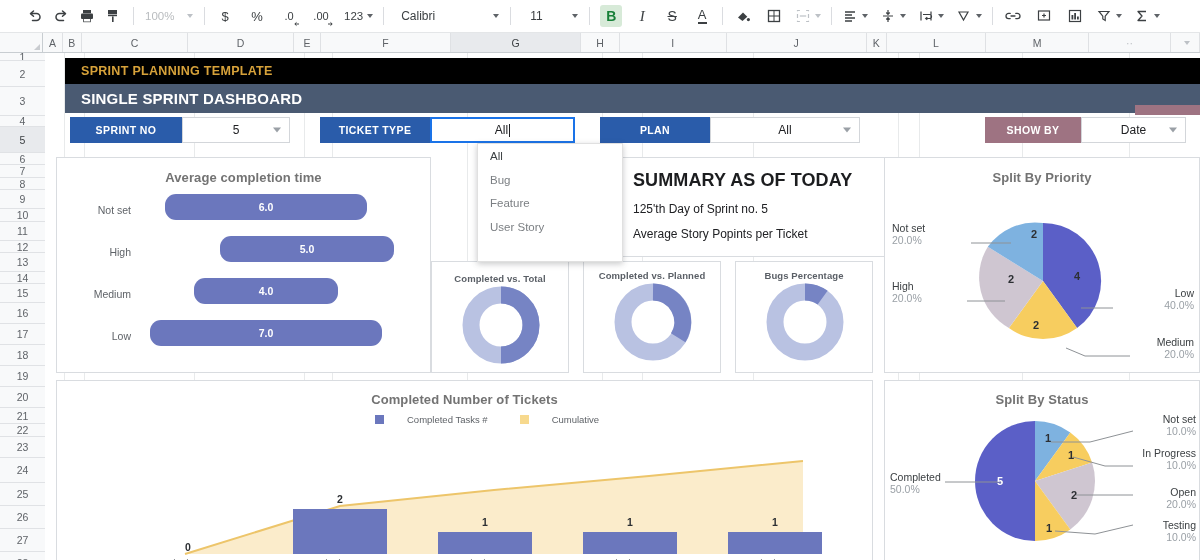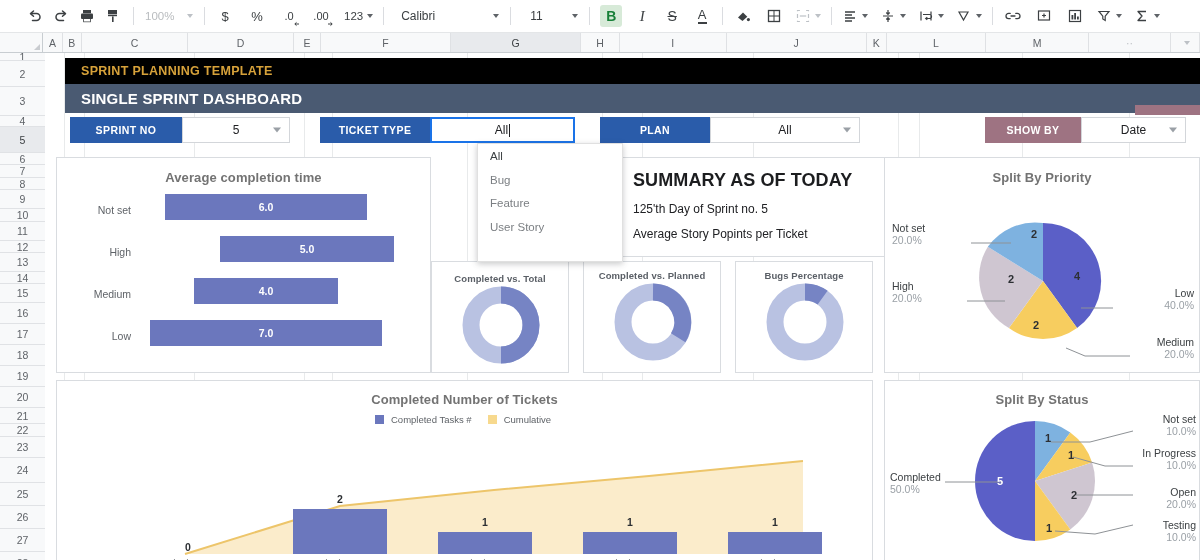--- a/index.html
+++ b/index.html
@@ -138,27 +138,27 @@
   }
   .panel-title.sm { font-size: 9.5px; font-weight: bold; color: #5a5f66; }
 
   
   .summary { position:absolute; left:575px; top:104px; width:308px; height:100px;
              background:#fff; border:1px solid #d9dce0; padding: 12px 0 0 12px;}
   .sum-h { font-size: 18px; font-weight: bold; color:#1c1d1f; letter-spacing:.1px;}
   .sum-l { font-size: 12px; color:#202124; margin-top: 11px;}
   .hbar-cat { position:absolute; font-size: 10.5px; color:#5f6368; text-align:right;}
   .hbar { position: absolute; background:#6b77bd; display:flex; align-items:center;
-          justify-content:center; color:#ffffff; font-size:10.5px; font-weight:bold;}
+          justify-content:center; color:#ffffff; font-size:10.5px; font-weight:bold;border-radius:11px;}
   .lbl-name { font-size:10.5px; color:#3c4043; }
   .lbl-pct  { font-size:10.5px; color:#9aa0a6; }
   .slice-num { position:absolute; font-size:11px; font-weight:bold; color:#2c2f33; }
   .slice-num.white { color:#ffffff; }
 
-  .legend { position:absolute; display:flex; align-items:center; gap:7px; font-size:9.5px; color:#5f6368;}
+  .legend { position:absolute; display:flex; align-items:center; gap:23px; font-size:9.5px; color:#5f6368;}
   .legend .sw { width:9px; height:9px; display:inline-block; }
   .bar-lbl { position:absolute; font-size:10.5px; font-weight:bold; color:#2c2f33; text-align:center;}
   .bar-date { position:absolute; font-size:9.5px; color:#5f6368; text-align:center;}
   .vbar { position:absolute; background:#6b77bd; }
 </style>
 </head>
 <body>
 
 <div class="app">
 

